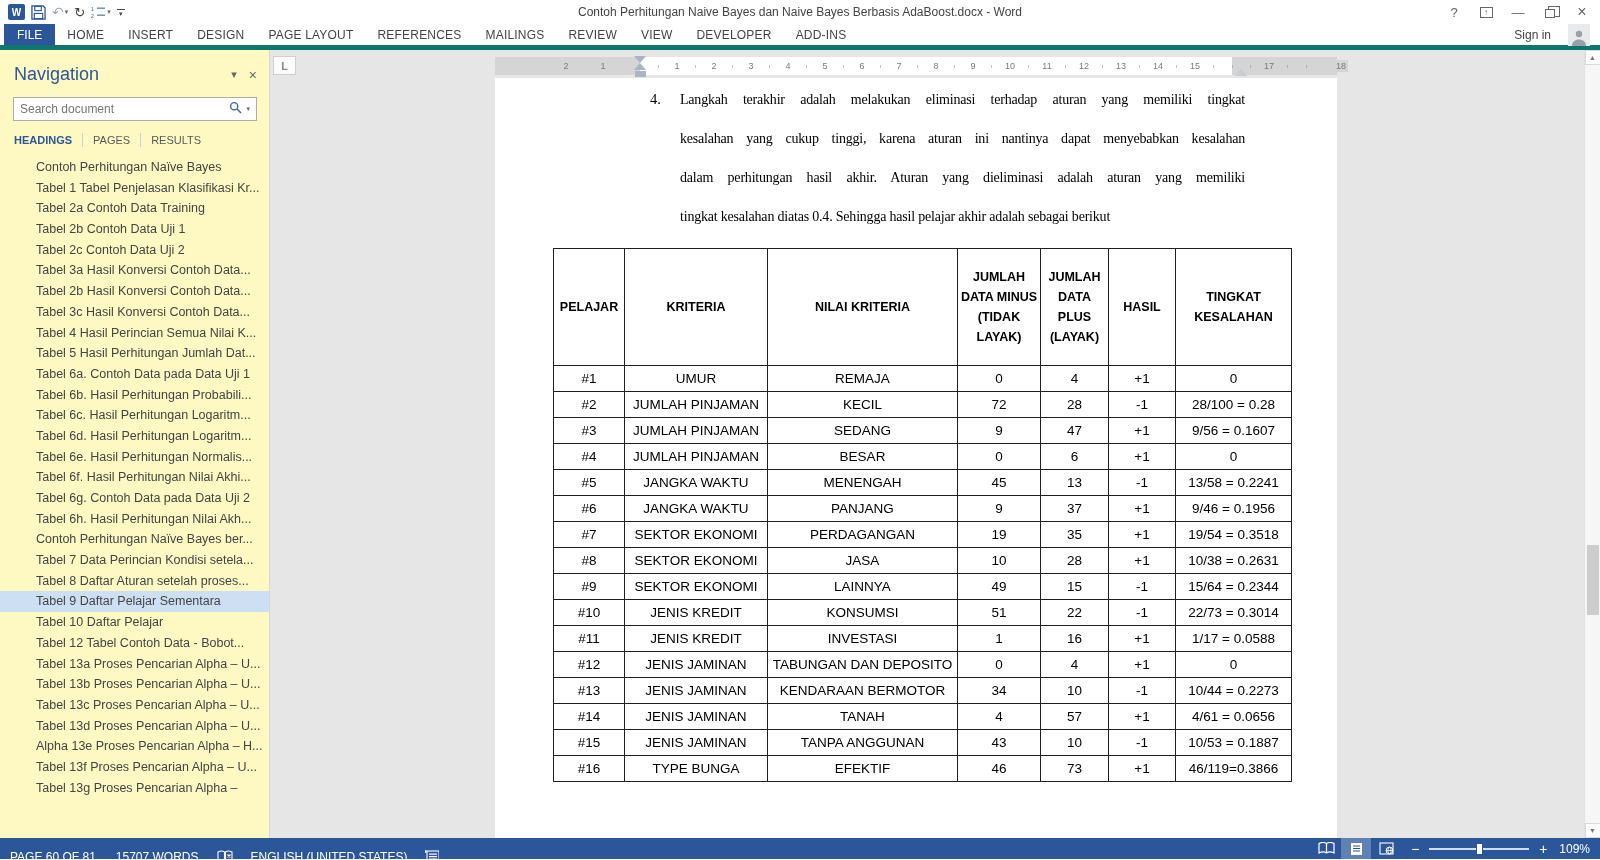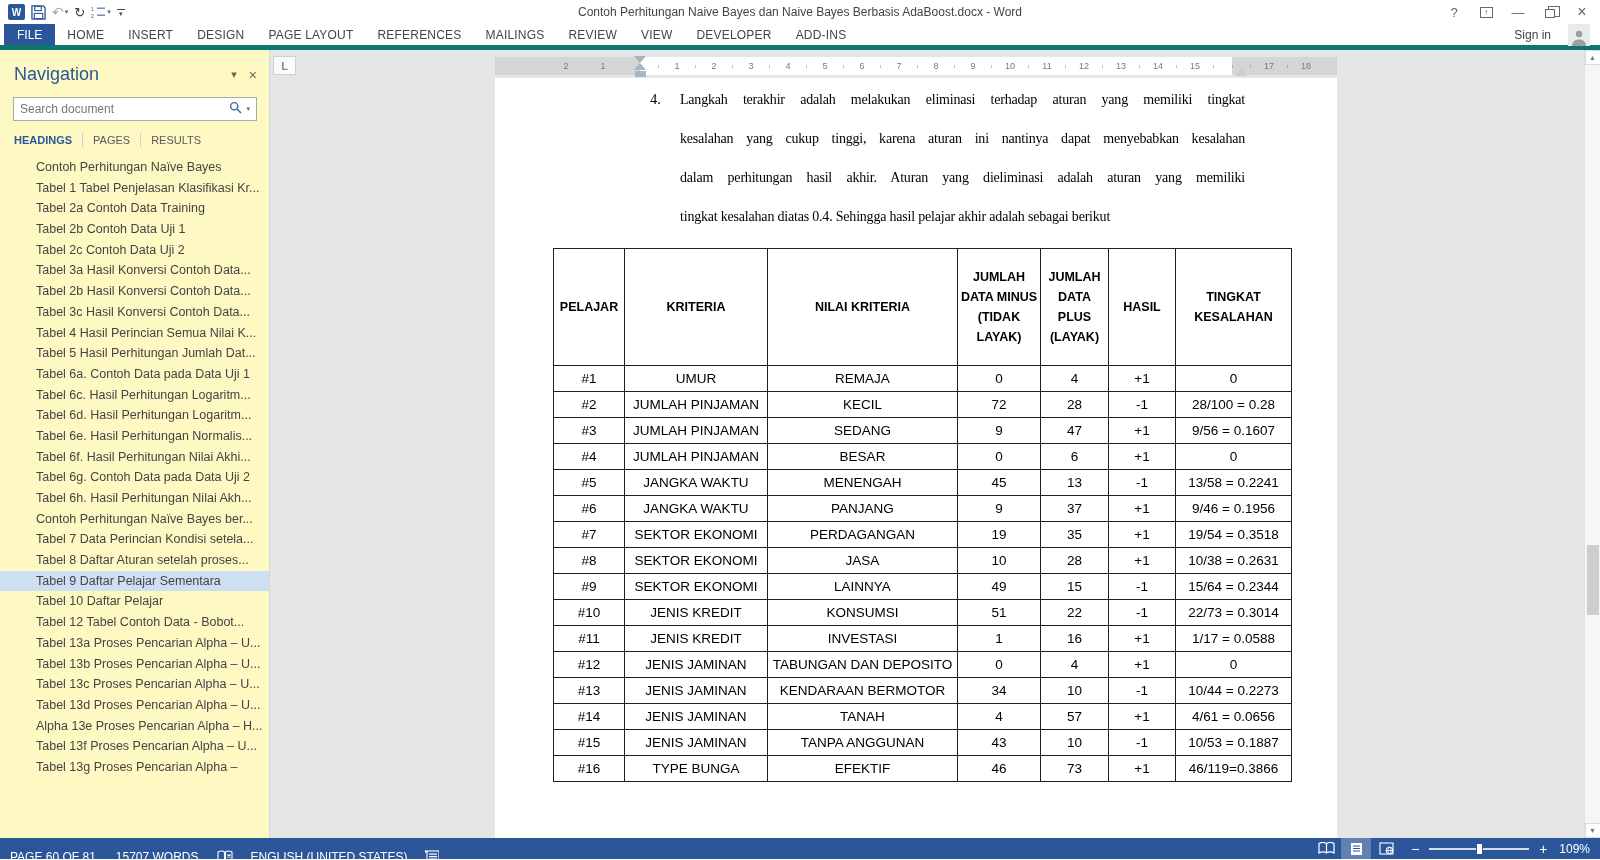--- a/index.html
+++ b/index.html
@@ -240,20 +240,21 @@
         <div class="nav-item">Tabel 1 Tabel Penjelasan Klasifikasi Kr...</div>
         <div class="nav-item">Tabel 2a Contoh Data Training</div>
         <div class="nav-item">Tabel 2b Contoh Data Uji 1</div>
         <div class="nav-item">Tabel 2c Contoh Data Uji 2</div>
         <div class="nav-item">Tabel 3a Hasil Konversi Contoh Data...</div>
         <div class="nav-item">Tabel 2b Hasil Konversi Contoh Data...</div>
         <div class="nav-item">Tabel 3c Hasil Konversi Contoh Data...</div>
         <div class="nav-item">Tabel 4 Hasil Perincian Semua Nilai K...</div>
         <div class="nav-item">Tabel 5 Hasil Perhitungan Jumlah Dat...</div>
         <div class="nav-item">Tabel 6a. Contoh Data pada Data Uji 1</div>
+        <div class="nav-item">Tabel 6b. Hasil Perhitungan Probabili...</div>
         <div class="nav-item">Tabel 6c. Hasil Perhitungan Logaritm...</div>
         <div class="nav-item">Tabel 6d. Hasil Perhitungan Logaritm...</div>
         <div class="nav-item">Tabel 6e. Hasil Perhitungan Normalis...</div>
         <div class="nav-item">Tabel 6f. Hasil Perhitungan Nilai Akhi...</div>
         <div class="nav-item">Tabel 6g. Contoh Data pada Data Uji 2</div>
         <div class="nav-item">Tabel 6h. Hasil Perhitungan Nilai Akh...</div>
         <div class="nav-item">Contoh Perhitungan Naïve Bayes ber...</div>
         <div class="nav-item">Tabel 7 Data Perincian Kondisi setela...</div>
         <div class="nav-item">Tabel 8 Daftar Aturan setelah proses...</div>
         <div class="nav-item selected">Tabel 9 Daftar Pelajar Sementara</div>
@@ -287,21 +288,21 @@
             <span class="rlabel mid" style="left: 404px;">7</span>
             <span class="rlabel mid" style="left: 441px;">8</span>
             <span class="rlabel mid" style="left: 478px;">9</span>
             <span class="rlabel mid" style="left: 515px;">10</span>
             <span class="rlabel mid" style="left: 552px;">11</span>
             <span class="rlabel mid" style="left: 589px;">12</span>
             <span class="rlabel mid" style="left: 626px;">13</span>
             <span class="rlabel mid" style="left: 663px;">14</span>
             <span class="rlabel mid" style="left: 700px;">15</span>
             <span class="rlabel side" style="left: 774px;">17</span>
-            <span class="rlabel side" style="left: 811px;">18</span>
+            <span class="rlabel side" style="left: 846px;">18</span>
           </div>
         <span class="ind-first"></span>
         <span class="ind-hang"></span>
         <span class="ind-box"></span>
         <span class="ind-right"></span>
       </div>
     </div>
 
     <div class="page">
       <div class="para">

